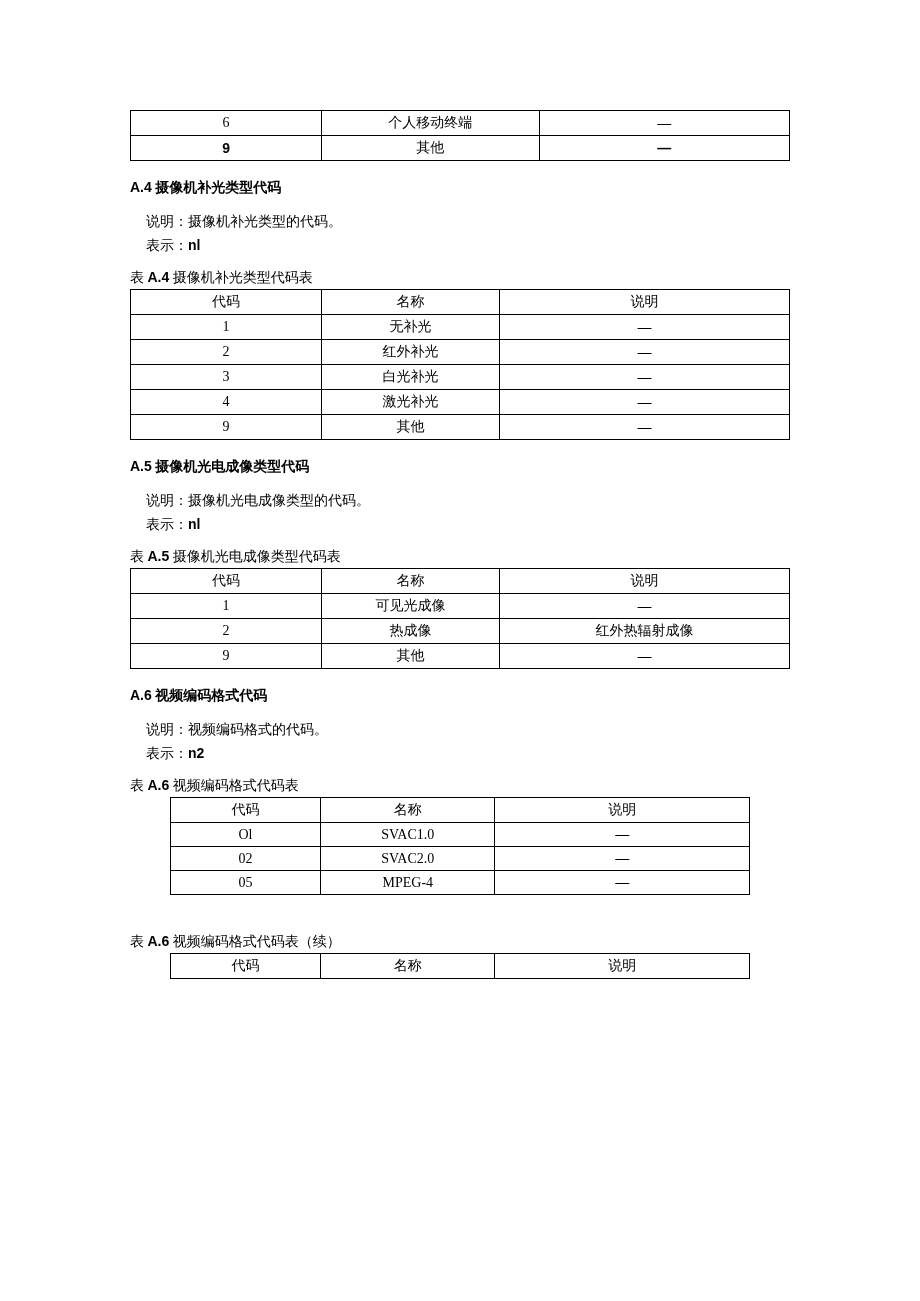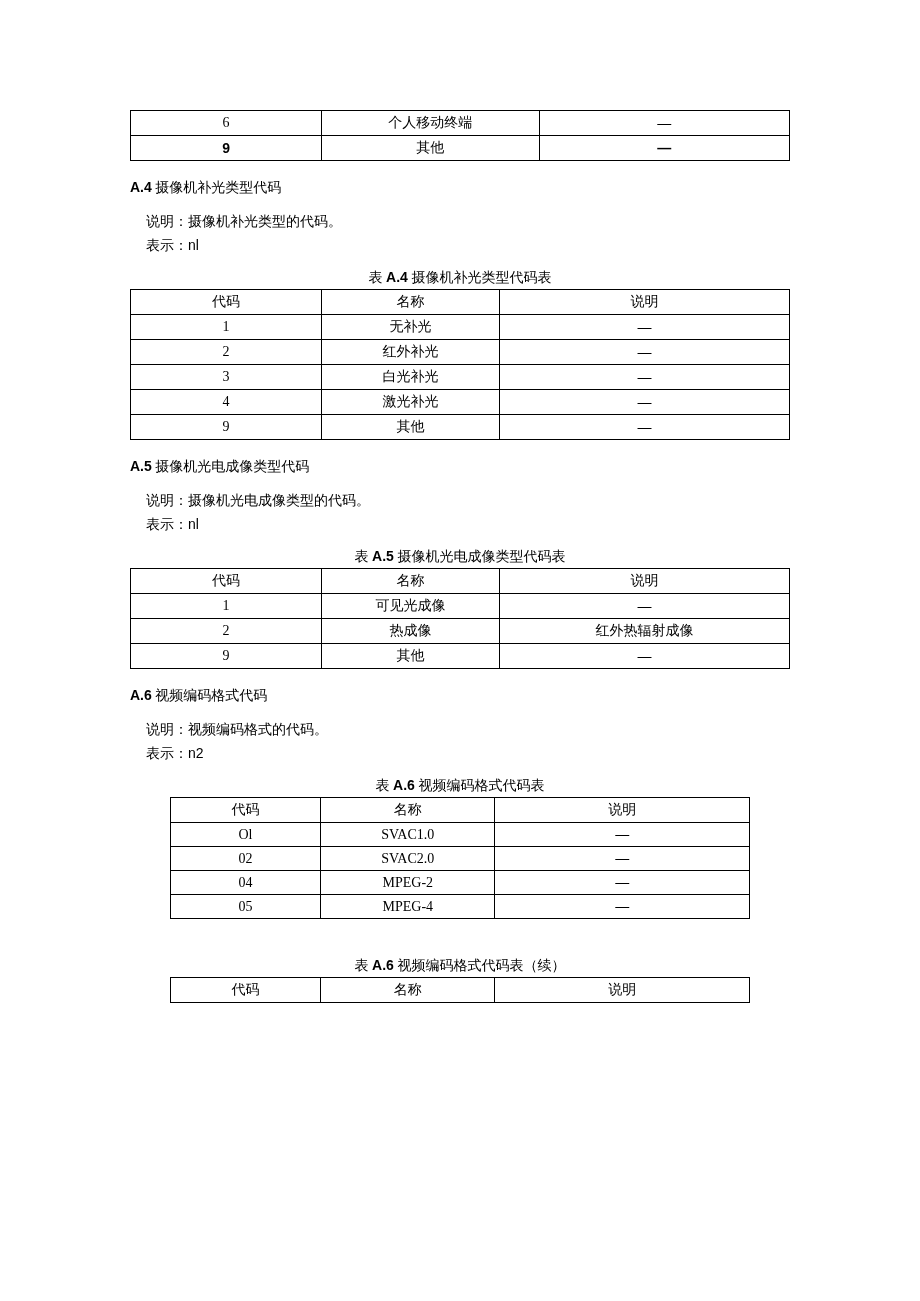--- a/index.html
+++ b/index.html
@@ -29,32 +29,31 @@
   }
   .section-heading {
     font-family: Arial, sans-serif;
     font-weight: bold;
     font-size: 14px;
     margin-top: 18px;
     margin-bottom: 16px;
   }
   .section-heading .cn {
     font-family: "SimSun", "Songti SC", serif;
-    font-weight: normal;
+    font-weight: bold;
   }
   .desc-line {
     margin: 6px 0 6px 16px;
     font-size: 14px;
   }
   .desc-line .bold {
     font-family: Arial, sans-serif;
-    font-weight: normal;
+    font-weight: bold;
   }
   .table-caption {
-    text-align: center;
     font-size: 14px;
     margin-top: 14px;
     margin-bottom: 2px;
   }
   .table-caption .bold {
     font-family: Arial, sans-serif;
     font-weight: bold;
   }
   .table-caption .cn {
     font-family: "SimSun", "Songti SC", serif;
@@ -187,25 +186,20 @@
         <td>Ol</td>
         <td>SVAC1.0</td>
         <td><span class="dash">—</span></td>
       </tr>
   <tr>
         <td>02</td>
         <td>SVAC2.0</td>
         <td><span class="dash">—</span></td>
       </tr>
   <tr>
-        <td>04</td>
-        <td>MPEG-2</td>
-        <td><span class="dash">—</span></td>
-      </tr>
-  <tr>
         <td>05</td>
         <td>MPEG-4</td>
         <td><span class="dash">—</span></td>
       </tr>
 </tbody>
   </table>
 
 <div class="table-caption" style="margin-top:38px">
   <span class="cn">表 </span><span class="bold">A.6</span><span class="cn"> 视频编码格式代码表（续）</span>
 </div>

